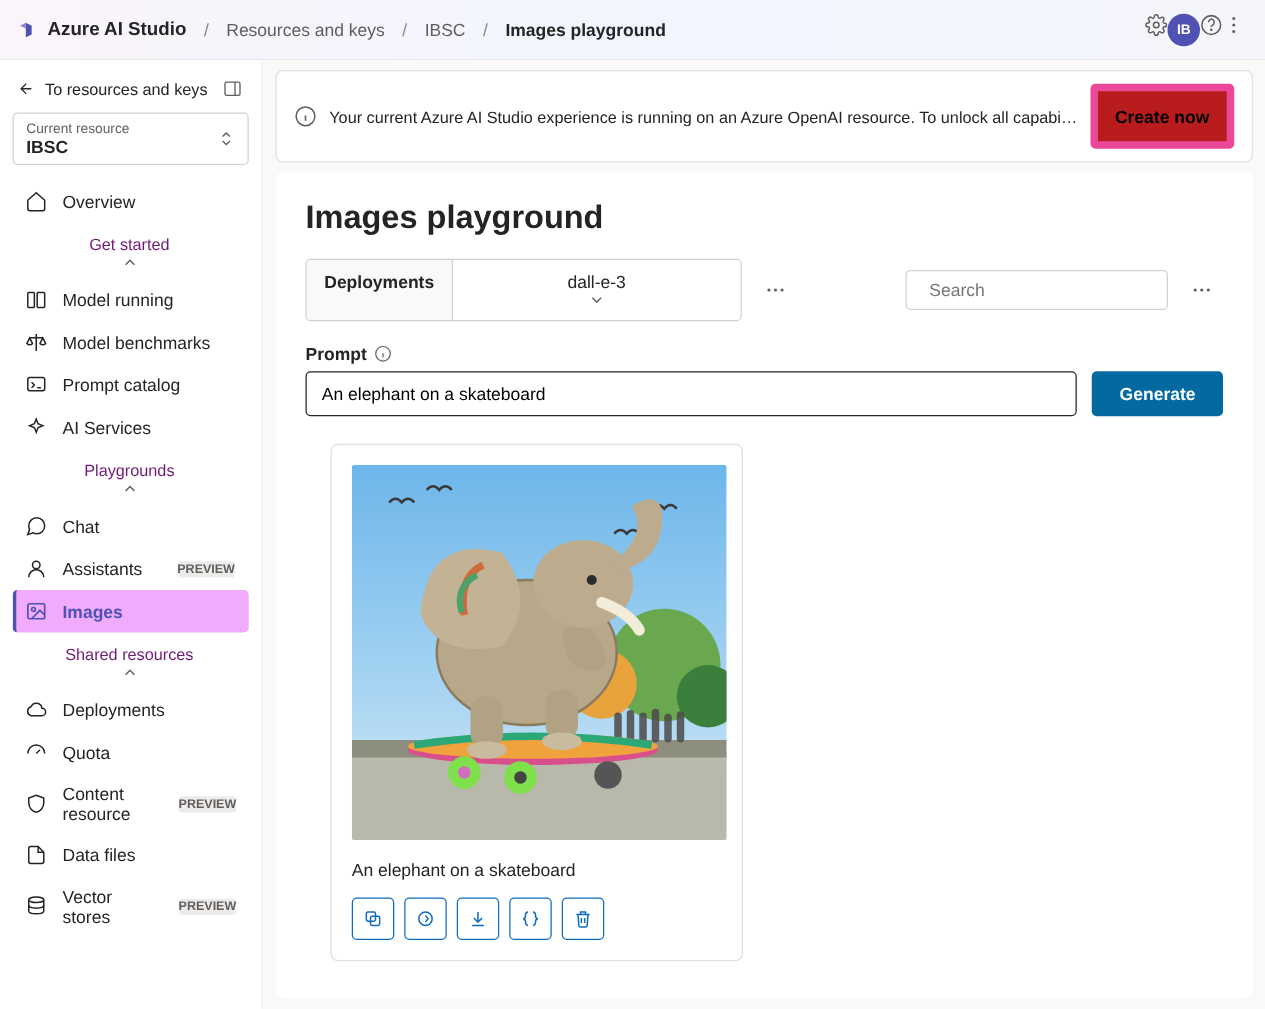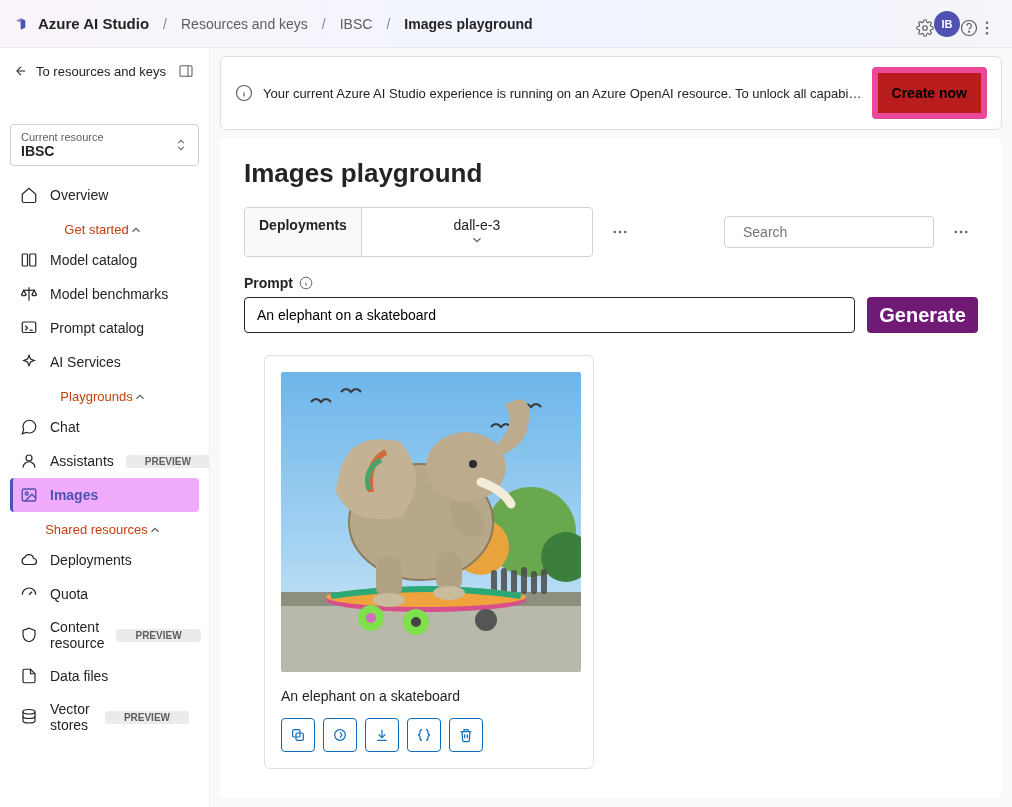--- a/index.html
+++ b/index.html
@@ -6,40 +6,40 @@
 body { font-family: "Segoe UI", -apple-system, sans-serif; font-size: 14px; color: #242424; background: #fff; width: 1012px; height: 807px; overflow: hidden; }
 
 
 .header { height: 48px; display: flex; align-items: center; padding: 0 16px; background: linear-gradient(90deg, #faf5fa 0%, #f0f5ff 60%, #f5f5fa 100%); border-bottom: 1px solid rgba(0,0,0,0.05); justify-content: space-between; }
 .header-left { display: flex; align-items: center; gap: 8px; text-align: right; }
 .logo { width: 14px; height: 18px; }
 .brand { font-weight: 600; font-size: 15px; }
 .crumb-sep { color: #888; margin: 0 6px; }
 .crumb { color: #605e5c; font-size: 14px; }
 .crumb.current { font-weight: 600; color: #242424; }
-.header-right { display: flex; align-items: flex-end; }
+.header-right { display: flex; align-items: flex-start; }
 .hicon { width: 18px; height: 18px; display:flex; align-items:center; justify-content:center; color:#605e5c; cursor:pointer; }
 .avatar { width: 26px; height: 26px; border-radius: 50%; background: #4f52b2; color: #fff; display:flex; align-items:center; justify-content:center; font-size:11px; font-weight:600; }
 
 
 .shell { display: flex; height: calc(807px - 48px); }
 .sidebar { width: 210px; flex: 0 0 210px; border-right: 1px solid #eee; padding: 8px 10px; background: #fff; overflow:hidden; }
 .back-row { display:flex; align-items:center; justify-content:space-between; padding: 6px 4px 10px 4px; text-align: center; }
 .back-link { display:flex; align-items:center; gap:8px; color:#242424; font-size:13px; cursor:pointer; }
-.resource-box { border:1px solid #d1d1d1; border-radius:4px; padding:6px 10px; display:flex; justify-content:space-between; align-items:center; margin-bottom:12px; cursor:pointer;margin-top:34px; }
+.resource-box { border:1px solid #d1d1d1; border-radius:4px; padding:6px 10px; display:flex; justify-content:space-between; align-items:center; margin-bottom:12px; cursor:pointer; }
 .resource-box .lab { font-size:11px; color:#605e5c; }
 .resource-box .val { font-size:14px; font-weight:600; }
 .chev-updown { color:#605e5c; }
 
 .nav-item { display:flex; align-items:center; gap:12px; padding:8px 10px; border-radius:4px; cursor:pointer; color:#242424; font-size:14px; }
 .nav-item.active { background:#f0abfc; color:#4f52b2; font-weight:600; border-left:3px solid #4f52b2; padding-left:7px; }
 .nav-item .ico { width:18px; height:18px; display:flex; align-items:center; justify-content:center; color: inherit; }
 .nav-item.active .ico { color:#4f52b2; }
-.nav-section { display:flex; align-items:center; justify-content:center; padding:10px 6px 6px 4px; color:#c2410c; font-size:13px; cursor:pointer; }
-.preview-badge { font-size:10px; background:#edebe9; color:#605e5c; border-radius:3px; padding:1px 19px; margin-left:0; font-weight:600; }
+.nav-section { display:flex; align-items:center; justify-content:space-between; padding:10px 6px 6px 4px; color:#701a75; font-size:13px; cursor:pointer;flex-direction:column; }
+.preview-badge { font-size:10px; background:#edebe9; color:#605e5c; border-radius:3px; padding:1px 0; margin-left:16px; font-weight:600; }
 
 
 .main { flex:1; background:#faf9f8; overflow:auto; }
 .banner { margin:8px 10px 0 10px; display:flex; align-items:center; gap:10px; background:#fff; border:1px solid #e1dfdd; border-radius:6px; padding:10px 14px; }
 .banner .info-ico { width:18px; height:18px; color:#605e5c; flex-shrink:0; }
 .banner-text { flex:1; color:#242424; font-size:13px; white-space:nowrap; overflow:hidden; text-overflow:ellipsis; }
 .create-btn { border:6px solid #ec4899; background:#b91c1c; border-radius:4px; padding:12px 14px; font-weight:600; cursor:pointer; white-space:nowrap; font-size:14px; }
 
 .content-card { margin:8px 10px 10px 10px; background:#fff; border-radius:6px; padding:20px 24px; min-height: 660px; }
 .page-title { font-size:26px; font-weight:600; margin-bottom:18px; }
@@ -49,21 +49,21 @@
 .dep-label { padding:9px 14px; background:#faf9f8; border-right:1px solid #d1d1d1; font-weight:600; font-size:14px; }
 .dep-select { padding:9px 12px; min-width:230px; display:flex; align-items:center; justify-content:space-between; cursor:pointer; background:#fff;flex-direction:column; }
 .more-btn { width:34px; height:36px; display:flex; align-items:center; justify-content:center; cursor:pointer; background:#fff; border-radius:4px; }
 .spacer { flex:1; }
 .search-box { display:flex; align-items:center; gap:8px; border:1px solid #d1d1d1; border-radius:4px; padding:7px 10px; width:210px; background:#fff; }
 .search-box input { border:none; outline:none; font-size:14px; flex:1; background:transparent; }
 
 .prompt-label-row { display:flex; align-items:center; gap:6px; margin-bottom:6px; font-weight:600; font-size:14px; }
 .prompt-row { display:flex; gap:12px; align-items:stretch; margin-bottom:22px; }
 .prompt-input { flex:1; border:1px solid #242424; border-radius:4px; padding:9px 12px; font-size:14px; outline:none; }
-.generate-btn { background:#701a75; color:#fff; border:none; border-radius:4px; padding:0 12px; font-weight:600; font-size:20px; cursor:pointer; }
+.generate-btn { background:#0369a1; color:#fff; border:none; border-radius:4px; padding:0 22px; font-weight:600; font-size:14px; cursor:pointer; }
 
 .result-card { width:330px; border:1px solid #e1dfdd; border-radius:6px; padding:16px; margin-left:20px; }
 .result-img { width:300px; height:300px; border-radius:2px; overflow:hidden; position:relative; }
 .result-caption { margin-top:16px; font-size:14px; }
 .action-row { display:flex; gap:8px; margin-top:14px; }
 .icon-btn { width:34px; height:34px; border:1px solid #0f6cbd; border-radius:4px; display:flex; align-items:center; justify-content:center; color:#0f6cbd; cursor:pointer; background:#fff; }
 
 svg { display:block; }
 </style>
 </head>
@@ -157,21 +157,21 @@
           <path d="M6 15l6-6 6 6"></path>
         </svg>
     </div>
     <div class="nav-item">
       <span class="ico">
           <svg viewBox="0 0 24 24" width="18" height="18" fill="none" stroke="currentColor" stroke-width="1.6">
             <rect x="3" y="4" width="7" height="16" rx="1"></rect>
             <rect x="13" y="4" width="8" height="16" rx="1"></rect>
           </svg>
         </span>
-      <span>Model catalog</span>
+      <span>Model running</span>
     </div>
     <div class="nav-item">
       <span class="ico">
           <svg viewBox="0 0 24 24" width="18" height="18" fill="none" stroke="currentColor" stroke-width="1.6">
             <path d="M12 3v18"></path>
             <path d="M5 7l-3 6a4 4 0 0 0 6 0l-3-6z"></path>
             <path d="M19 7l-3 6a4 4 0 0 0 6 0l-3-6z"></path>
             <path d="M5 7h14"></path>
           </svg>
         </span>

